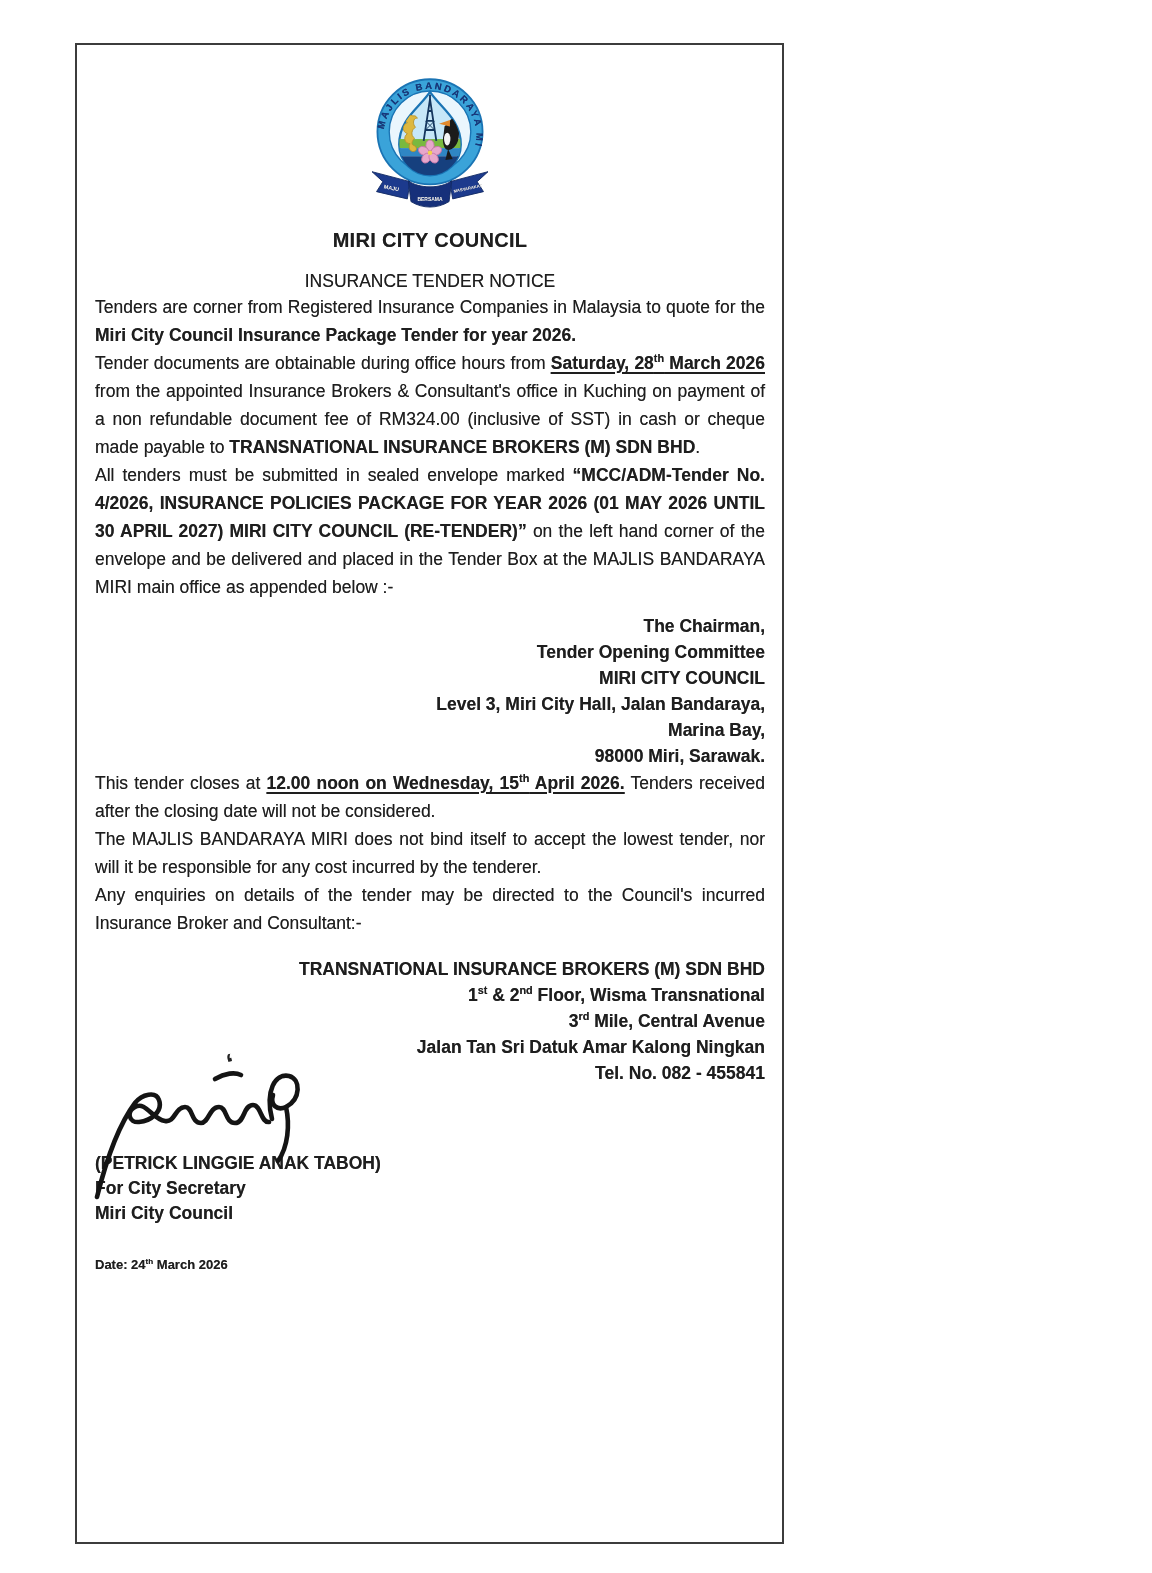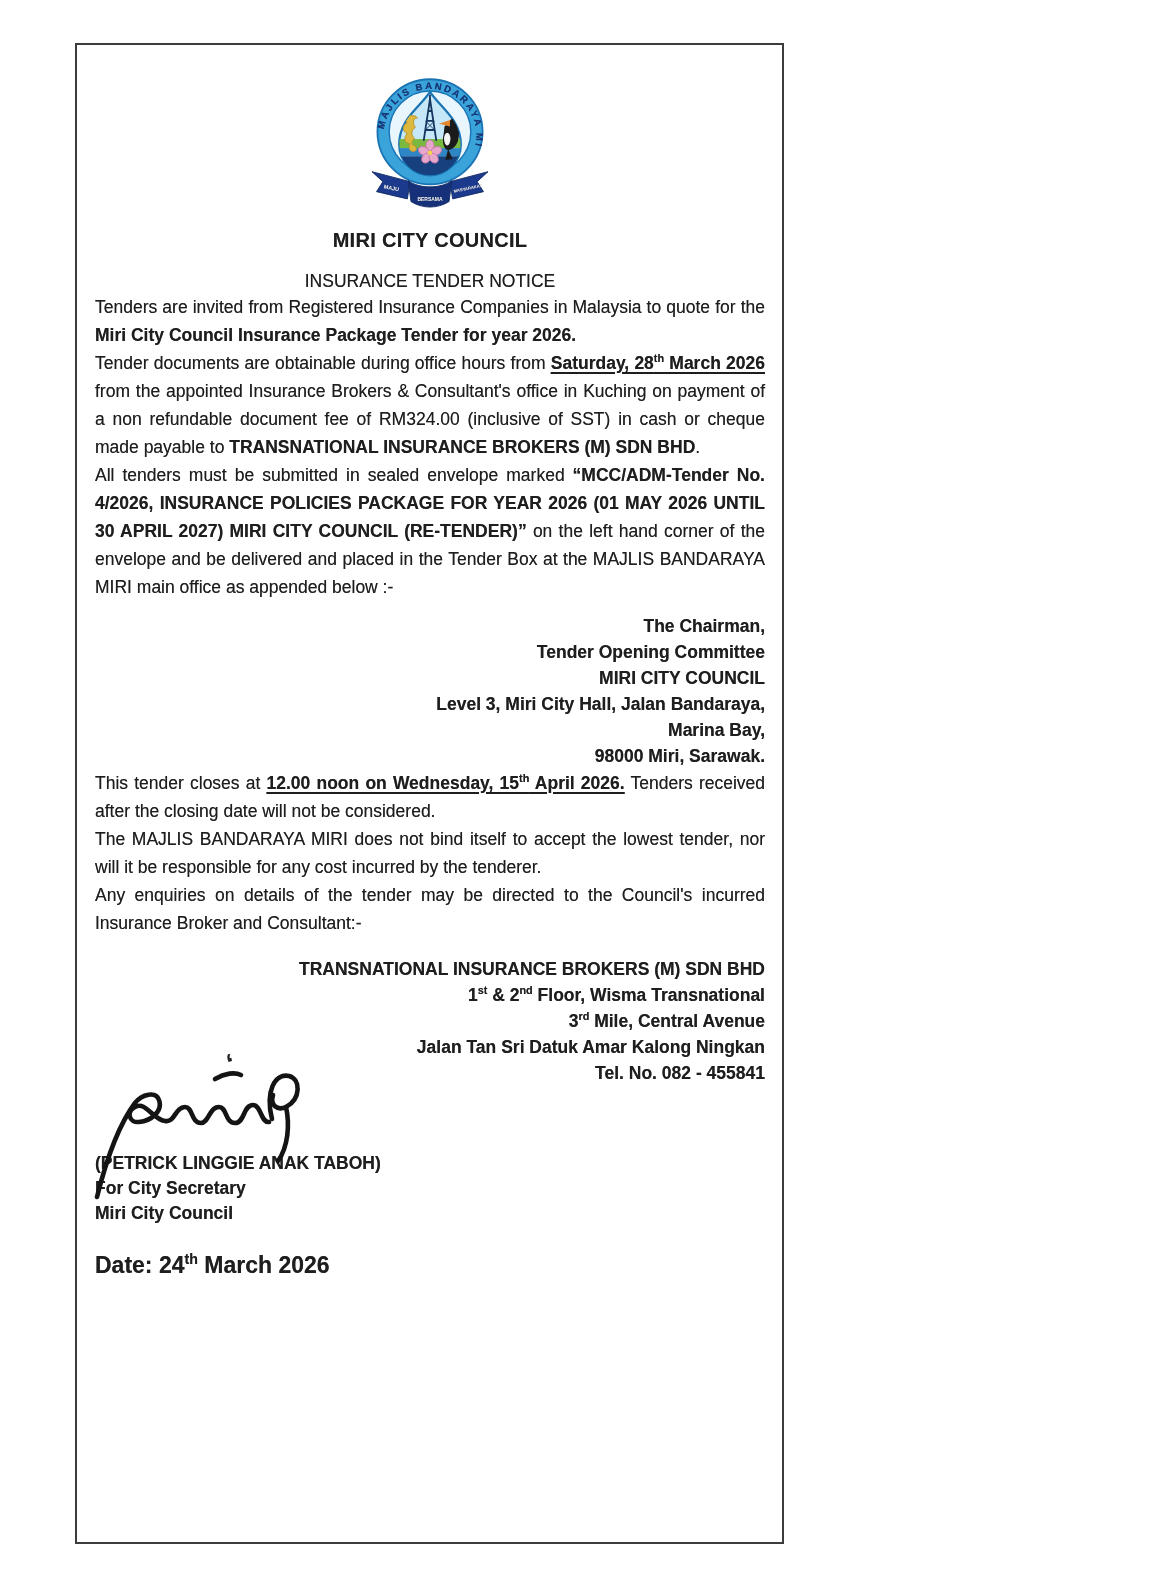--- a/index.html
+++ b/index.html
@@ -25,21 +25,21 @@
   .b{font-weight:bold;}
   .u{text-decoration:underline;text-decoration-thickness:2px;text-underline-offset:3px;}
   sup{font-size:62%;vertical-align:super;line-height:0;}
   .center-bold{font-size:17.5px;line-height:26px;font-weight:bold;text-align:right;}
   .chairman{margin-top:12px;}
   .broker{margin-top:19px;position:relative;}
   .stray-mark{position:absolute;left:132px;top:94px;font-size:26px;font-weight:bold;transform:rotate(-14deg);color:#222;}
   .sig-block{position:relative;margin-top:65px;font-weight:bold;font-size:17.5px;line-height:25px;}
   .sig-svg{position:absolute;left:-6px;top:-82px;width:218px;height:138px;}
   .sig-svg path{fill:none;stroke:#141414;stroke-width:4.6;stroke-linecap:round;stroke-linejoin:round;}
-  .date-row{margin-top:25px;font-weight:bold;font-size:23px;line-height:28px;}
+  .date-row{margin-top:25px;font-weight:bold;font-size:13px;line-height:28px;}
 </style>
 </head>
 <body>
 
 <div class="doc">
 
   <div class="logo-wrap">
     <svg class="crest" viewBox="0 0 160 160" aria-hidden="true">
       <defs>
         <clipPath id="dropClip">
@@ -87,21 +87,21 @@
         <text x="37" y="130" font-size="6" fill="#ffffff" font-weight="bold" text-anchor="middle" transform="rotate(12 37 130)">MAJU</text>
         <text x="122" y="130" font-size="4.6" fill="#ffffff" font-weight="bold" text-anchor="middle" transform="rotate(-12 122 130)">MASYARAKAT</text>
         <text x="80" y="142" font-size="5.5" fill="#ffffff" font-weight="bold" text-anchor="middle">BERSAMA</text>
       </g>
     </svg>
   </div>
 
   <div class="org-title">MIRI CITY COUNCIL</div>
   <div class="notice-title">INSURANCE TENDER NOTICE</div>
 
-  <p class="body m-p1"><span>Tenders are invited from Registered Insurance Companies in Malaysia to quote for the </span><span class="b">Miri City Council Insurance Package Tender for year 2026.</span></p>
+  <p class="body m-p1"><span>Tenders are corner from Registered Insurance Companies in Malaysia to quote for the </span><span class="b">Miri City Council Insurance Package Tender for year 2026.</span></p>
 
   <p class="body m-p2"><span>Tender documents are obtainable during office hours from </span><span class="b u"><span>Saturday, 28</span><sup>th</sup><span> March 2026</span></span><span> from the appointed Insurance Brokers &amp; Consultant's office in Kuching on payment of a non refundable document fee of RM324.00 (inclusive of SST) in cash or cheque made payable to </span><span class="b">TRANSNATIONAL INSURANCE BROKERS (M) SDN BHD</span><span>.</span></p>
 
   <p class="body m-p3"><span>All tenders must be submitted in sealed envelope marked </span><span class="b">“MCC/ADM-Tender No. 4/2026, INSURANCE POLICIES PACKAGE FOR YEAR 2026 (01 MAY 2026 UNTIL 30 APRIL 2027) MIRI CITY COUNCIL (RE-TENDER)”</span><span> on the left hand corner of the envelope and be delivered and placed in the Tender Box at the MAJLIS BANDARAYA MIRI main office as appended below :-</span></p>
 
   <div class="center-bold chairman">
     <div>The Chairman,</div>
     <div>Tender Opening Committee</div>
     <div>MIRI CITY COUNCIL</div>
     <div>Level 3, Miri City Hall, Jalan Bandaraya,</div>

